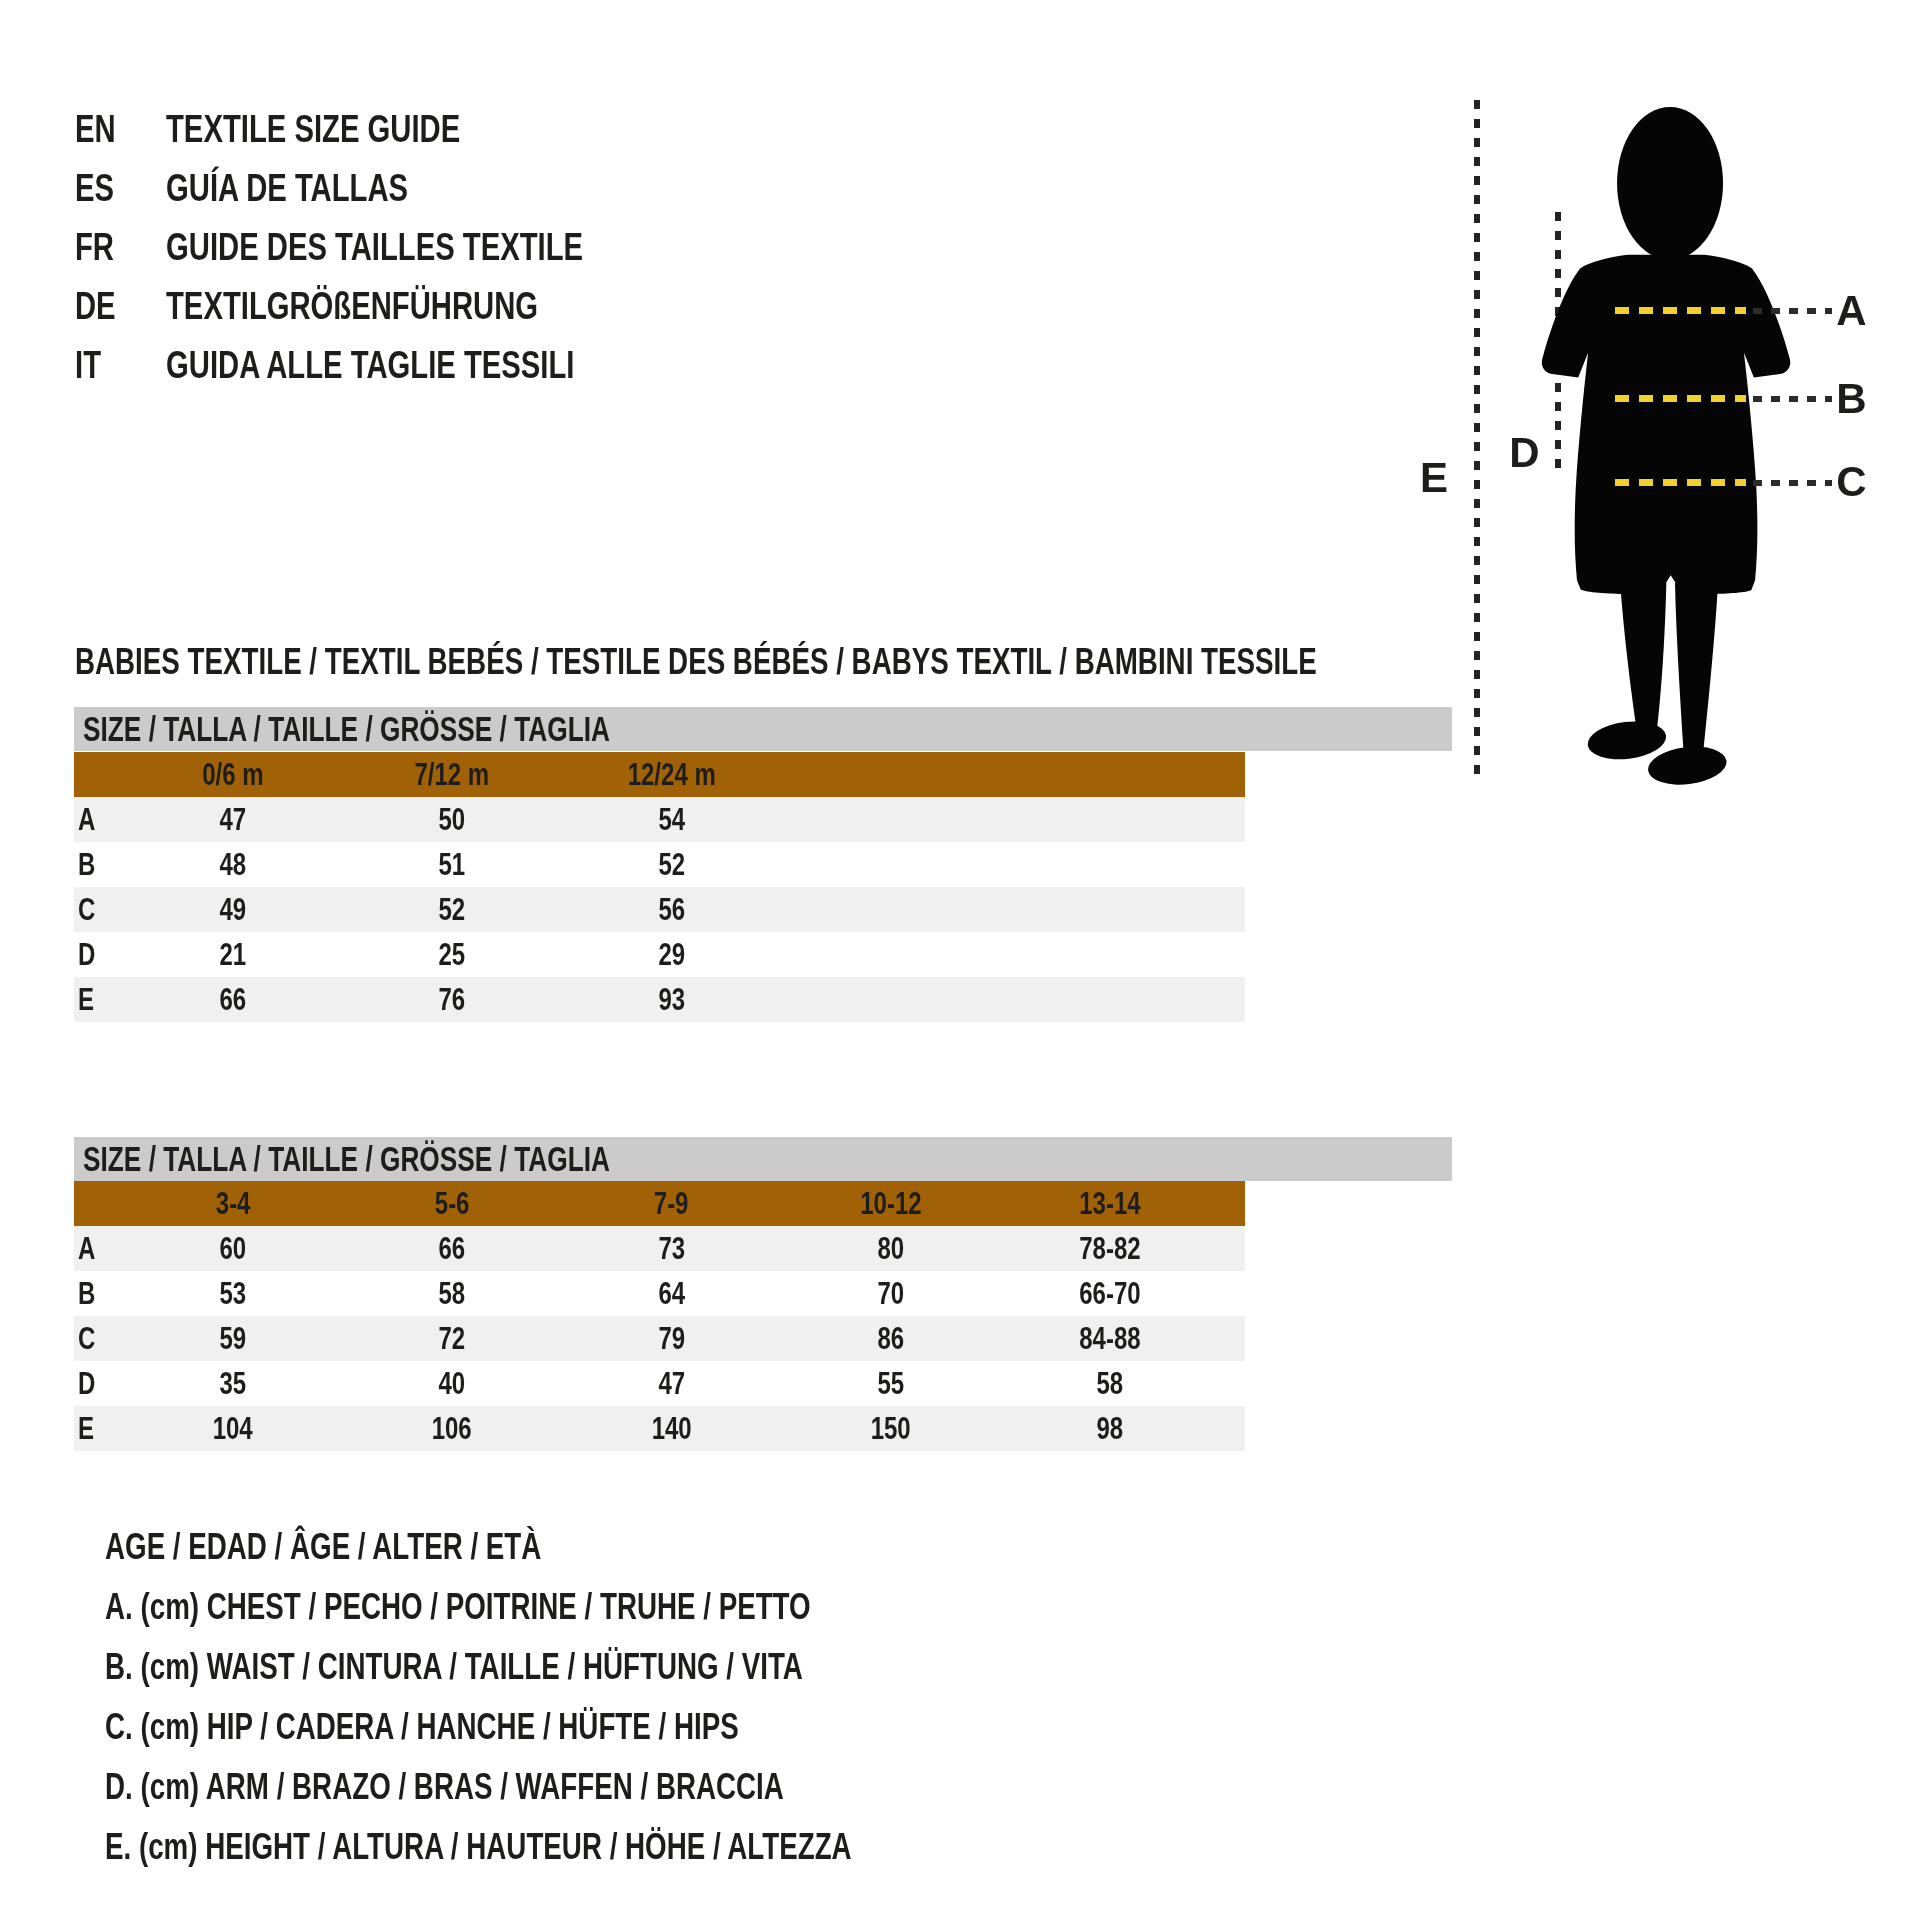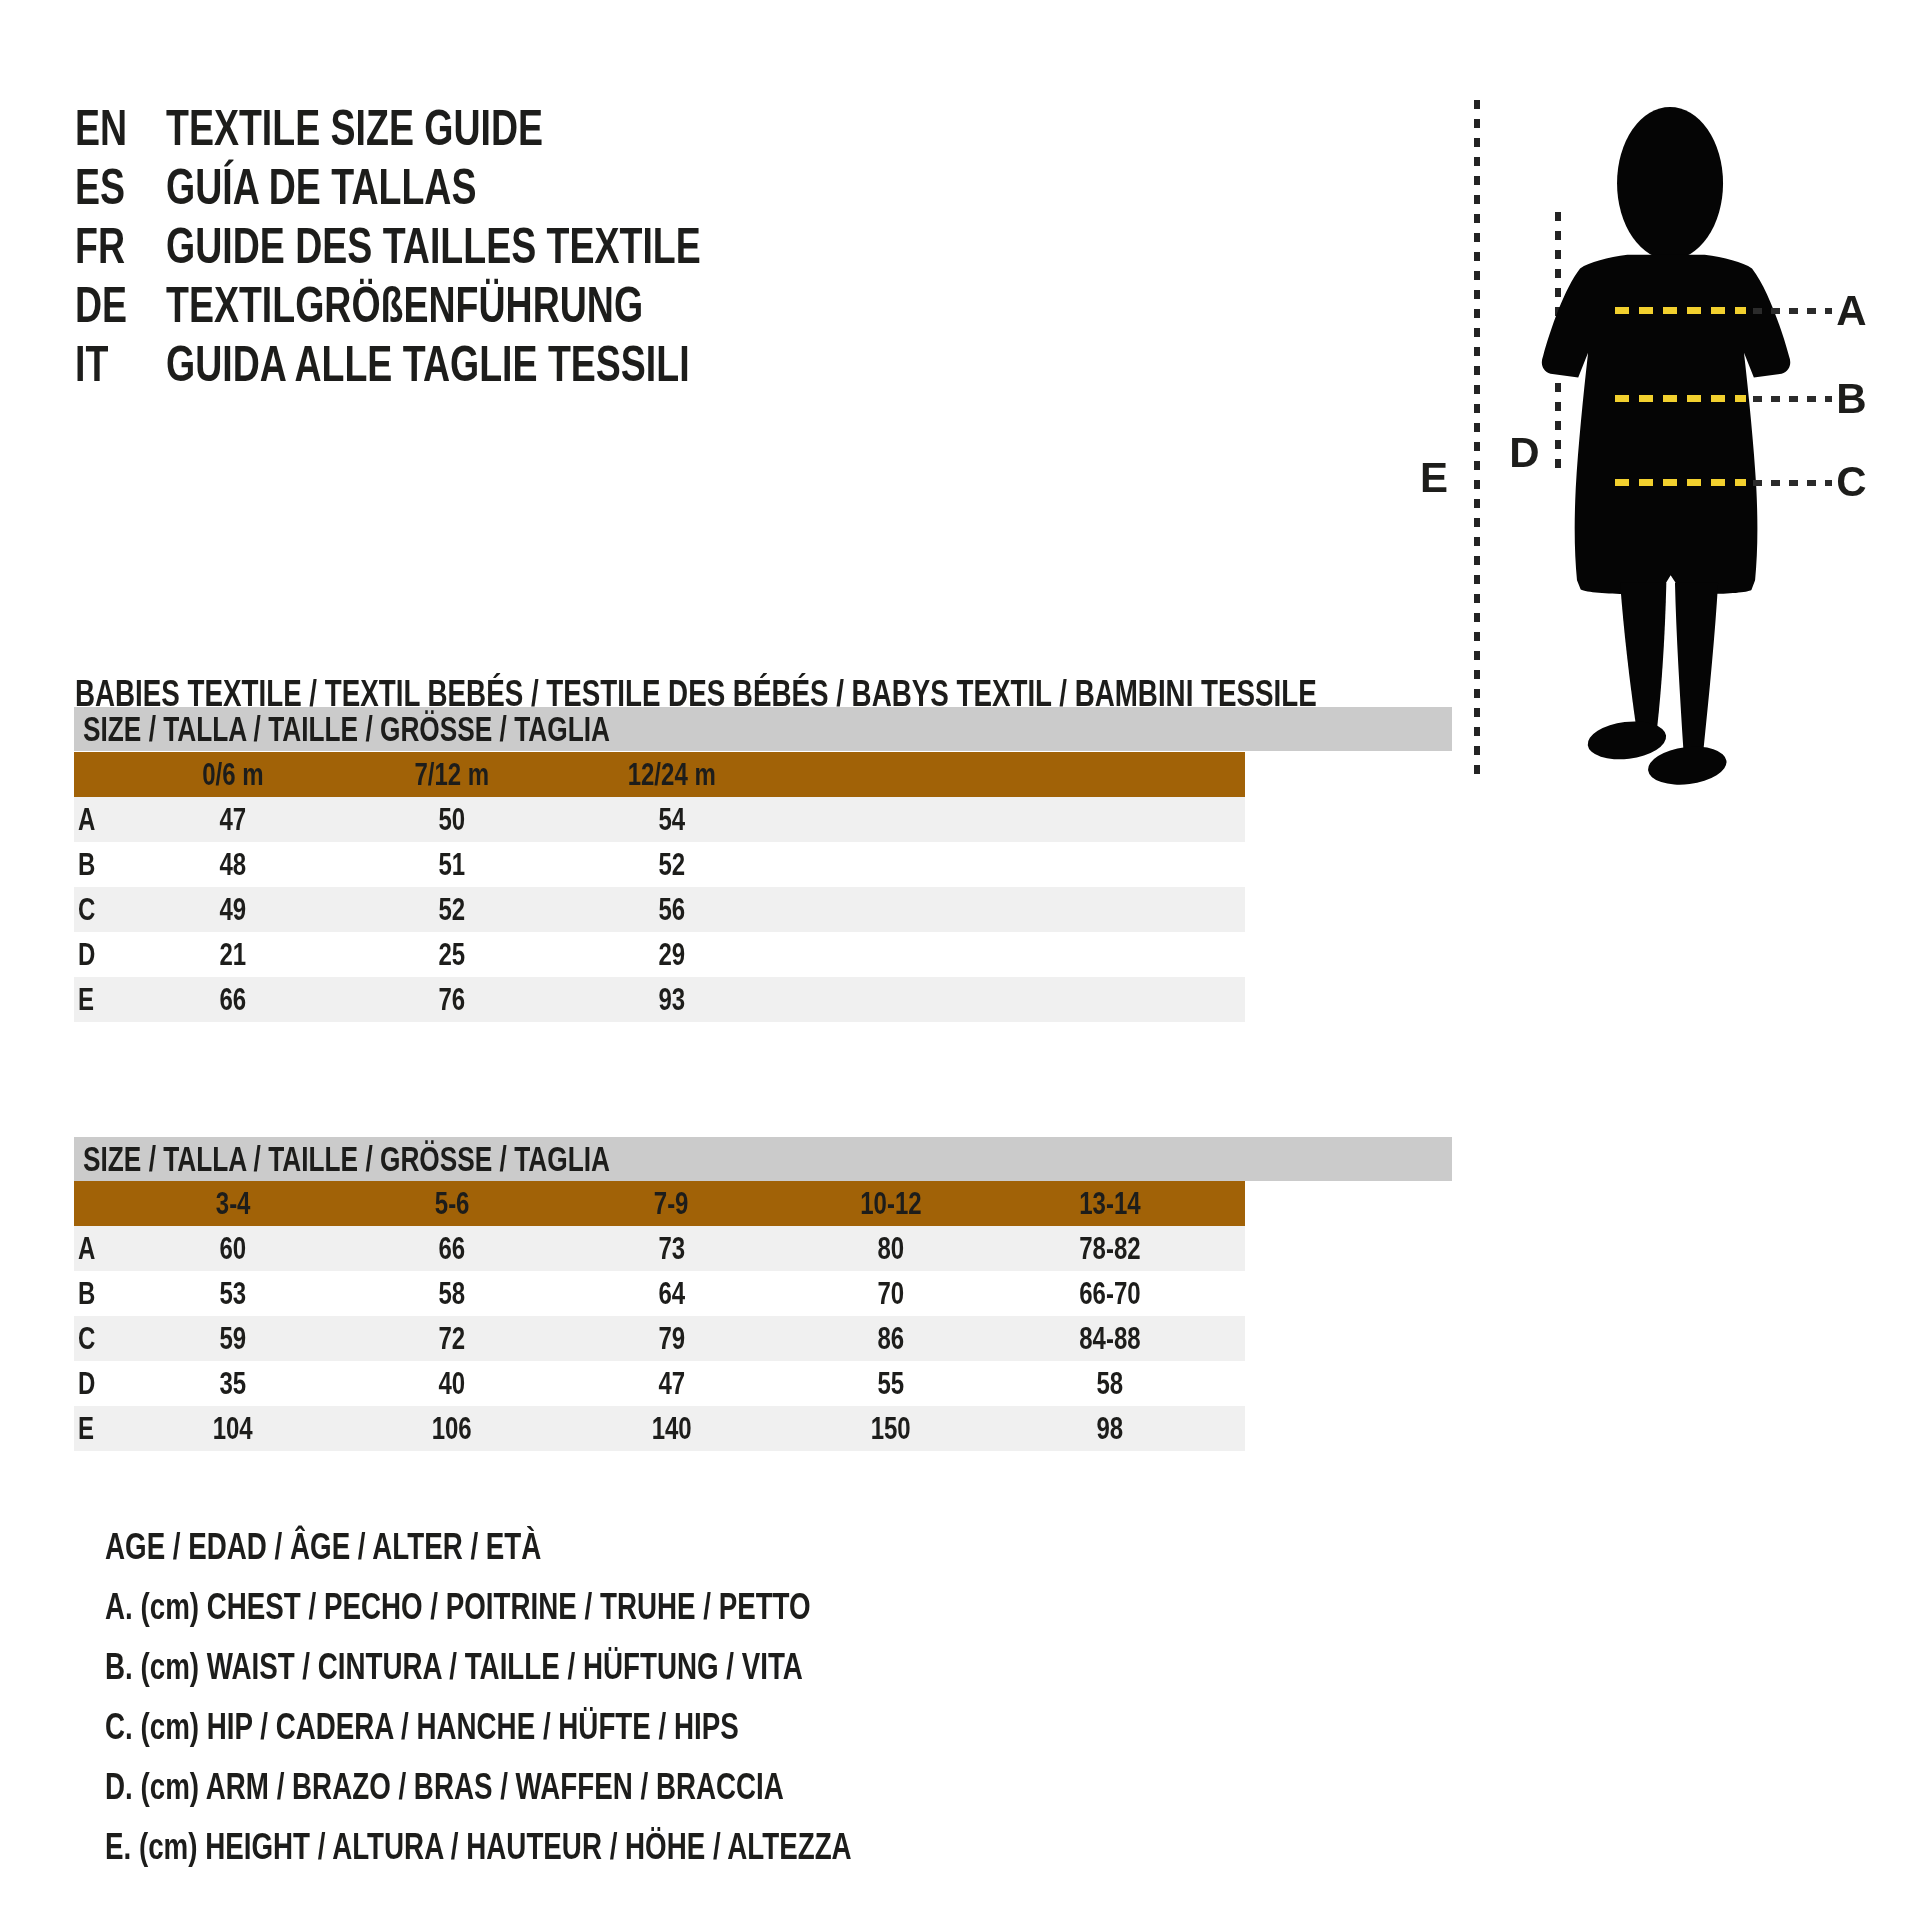--- a/index.html
+++ b/index.html
@@ -6,21 +6,21 @@
   .page{
     position:relative;width:1926px;height:1926px;background:#ffffff;overflow:hidden;
     font-family:"Liberation Sans",sans-serif;font-weight:700;color:#1d1d1b;
   }
   .cnd{display:inline-block;transform:scaleX(0.75);transform-origin:0 50%;white-space:nowrap;}
   .tx{display:inline-block;transform:scaleX(0.75);transform-origin:50% 50%;white-space:nowrap;}
   .tx.lft{transform-origin:0 50%;}
 
   
   .langs{position:absolute;left:75px;top:99px;}
-  .lang-row{display:flex;height:59px;align-items:flex-start;font-size:50px;}
+  .lang-row{display:flex;height:59px;align-items:center;font-size:39px;}
   .lang-code{width:91px;flex:0 0 91px;}
 
   
   .figure{position:absolute;left:1393px;top:80px;width:536px;height:727px;}
   .vdash{position:absolute;width:5.5px;background:repeating-linear-gradient(180deg,#232323 0 9.2px,transparent 9.2px 19px);}
   .eline{left:81px;top:20.3px;height:681px;}
   .dline{left:162px;top:132px;height:256px;}
   .figlabel{position:absolute;width:55px;text-align:center;font-size:42px;line-height:42px;}
   .e-label{left:13.6px;top:377px;}
   .d-label{left:104px;top:352px;}
@@ -30,21 +30,21 @@
   .measure{position:absolute;left:222px;height:7.4px;display:flex;align-items:center;}
   .m-a{top:227px;}
   .m-b{top:315px;}
   .m-c{top:399px;}
   .seg-yellow{width:131px;height:7.4px;background:repeating-linear-gradient(90deg,var(--yellow) 0 13.6px,transparent 13.6px 24px);}
   .seg-dots{width:79px;height:6.2px;margin-left:7.4px;background:repeating-linear-gradient(90deg,#2b2b2b 0 8.6px,transparent 8.6px 18px);}
   .silhouette{position:absolute;left:142px;top:21.6px;}
 
   
   .sec-title{position:absolute;left:75px;font-size:37px;line-height:37px;}
-  .t-babies{top:643px;margin-top:32px;}
+  .t-babies{top:643px;}
   .t-children{top:1073px;}
 
   
   .size-bar{position:absolute;left:74px;width:1378px;height:44px;background:#cbcbcb;display:flex;align-items:center;padding-left:8.6px;box-sizing:border-box;font-size:35px;}
   .bar-babies{top:707px;}
   .bar-children{top:1137px;}
 
   
   table.sizes{position:absolute;left:74px;border-collapse:collapse;table-layout:fixed;width:1171px;font-size:32px;font-weight:700;color:#1d1d1b;}
   .tbl-babies{top:752px;}

